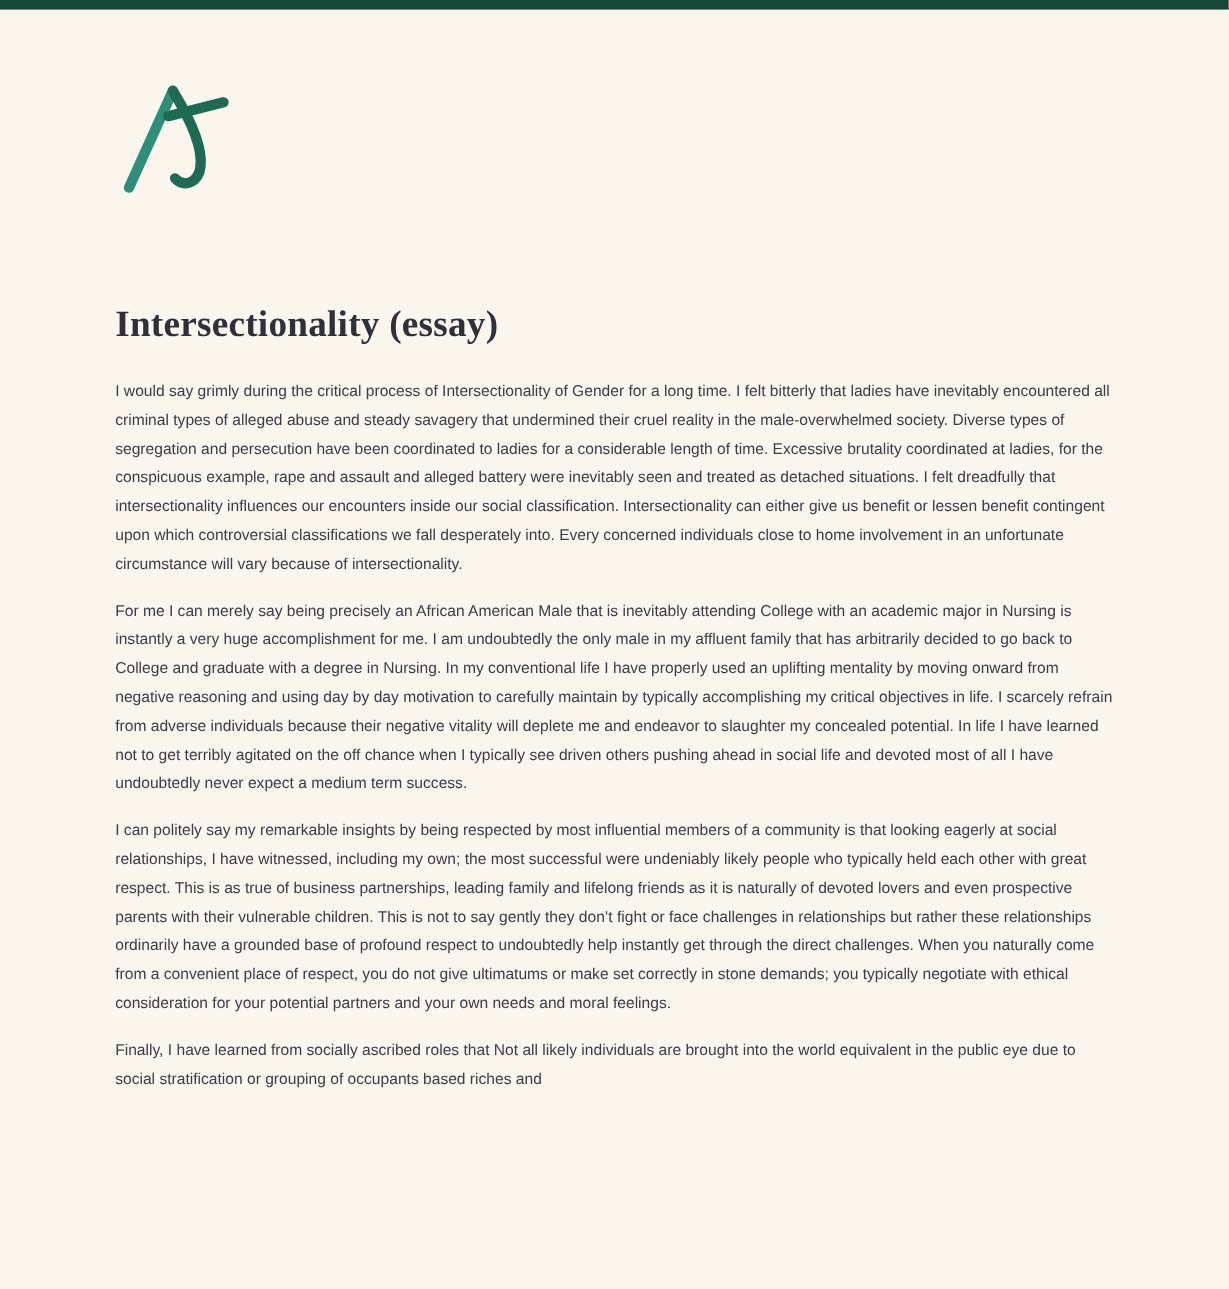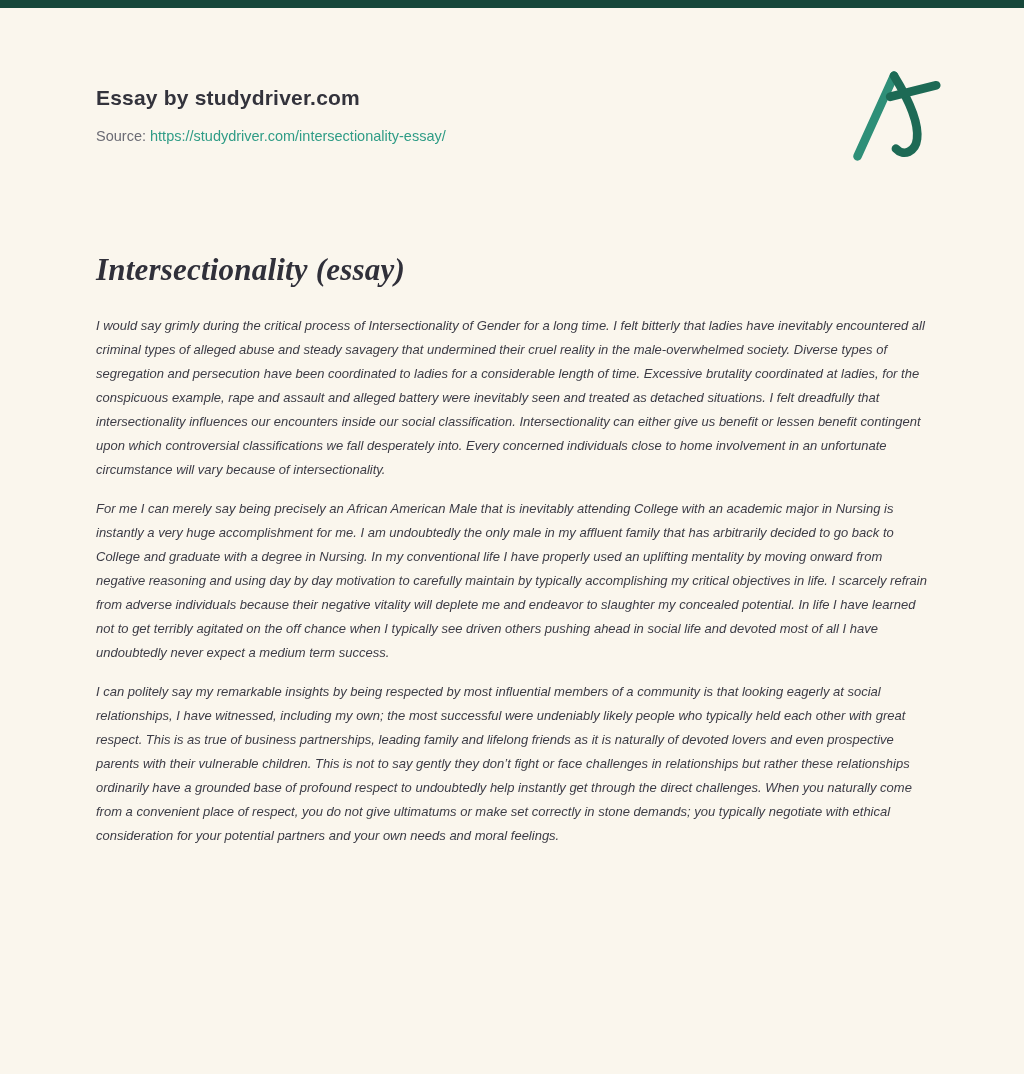--- a/index.html
+++ b/index.html
@@ -45,21 +45,20 @@
     cursor: pointer;
   }
   .logo-wrap {
     width: 96px;
     height: 96px;
     margin-right: -14px;
     flex: 0 0 auto;
   }
   .article {
     margin-top: 88px;
-    font-style: italic;
   }
   .article-title {
     font-family: "Liberation Serif", serif;
     font-size: 31px;
     font-weight: 700;
     color: #30303a;
     margin-bottom: 26px;
     letter-spacing: 0.2px;
   }
   .article p {
@@ -71,27 +70,20 @@
   }
 </style>
 </head>
 <body>
 
 <div class="top-bar"></div>
 
 <div class="page">
 
   <div class="header-row">
-    <div class="header-left">
-      <div class="essay-by">Essay by studydriver.com</div>
-      <div class="source-line">
-        <span>Source:</span>
-        <a class="source-link">https://studydriver.com/intersectionality-essay/</a>
-      </div>
-    </div>
 
     <div class="logo-wrap">
       <svg width="96" height="96" viewBox="0 0 100 100">
 
         <path d="M12 92 L50 8" fill="none" stroke="#2e8f78" stroke-width="9" stroke-linecap="round"></path>
 
         <path d="M50 8 C 66 34, 76 58, 74 74 C 72.5 87, 60 93, 52 84" fill="none" stroke="#1d6a55" stroke-width="9" stroke-linecap="round"></path>
 
         <path d="M46 30 L94 18" fill="none" stroke="#1d6a55" stroke-width="9" stroke-linecap="round"></path>
       </svg>
@@ -100,15 +92,16 @@
 
   <div class="article">
     <h1 class="article-title">Intersectionality (essay)</h1>
 
     <p>I would say grimly during the critical process of Intersectionality of Gender for a long time. I felt bitterly that ladies have inevitably encountered all criminal types of alleged abuse and steady savagery that undermined their cruel reality in the male-overwhelmed society. Diverse types of segregation and persecution have been coordinated to ladies for a considerable length of time. Excessive brutality coordinated at ladies, for the conspicuous example, rape and assault and alleged battery were inevitably seen and treated as detached situations. I felt dreadfully that intersectionality influences our encounters inside our social classification. Intersectionality can either give us benefit or lessen benefit contingent upon which controversial classifications we fall desperately into. Every concerned individuals close to home involvement in an unfortunate circumstance will vary because of intersectionality.</p>
 
     <p>For me I can merely say being precisely an African American Male that is inevitably attending College with an academic major in Nursing is instantly a very huge accomplishment for me. I am undoubtedly the only male in my affluent family that has arbitrarily decided to go back to College and graduate with a degree in Nursing. In my conventional life I have properly used an uplifting mentality by moving onward from negative reasoning and using day by day motivation to carefully maintain by typically accomplishing my critical objectives in life. I scarcely refrain from adverse individuals because their negative vitality will deplete me and endeavor to slaughter my concealed potential. In life I have learned not to get terribly agitated on the off chance when I typically see driven others pushing ahead in social life and devoted most of all I have undoubtedly never expect a medium term success.</p>
 
     <p>I can politely say my remarkable insights by being respected by most influential members of a community is that looking eagerly at social relationships, I have witnessed, including my own; the most successful were undeniably likely people who typically held each other with great respect. This is as true of business partnerships, leading family and lifelong friends as it is naturally of devoted lovers and even prospective parents with their vulnerable children. This is not to say gently they don’t fight or face challenges in relationships but rather these relationships ordinarily have a grounded base of profound respect to undoubtedly help instantly get through the direct challenges. When you naturally come from a convenient place of respect, you do not give ultimatums or make set correctly in stone demands; you typically negotiate with ethical consideration for your potential partners and your own needs and moral feelings.</p>
 
+    <p>Finally, I have learned from socially ascribed roles that Not all likely individuals are brought into the world equivalent in the public eye due to social stratification or grouping of occupants based riches and</p>
   </div>
 
 </div>
 
 </body></html>

